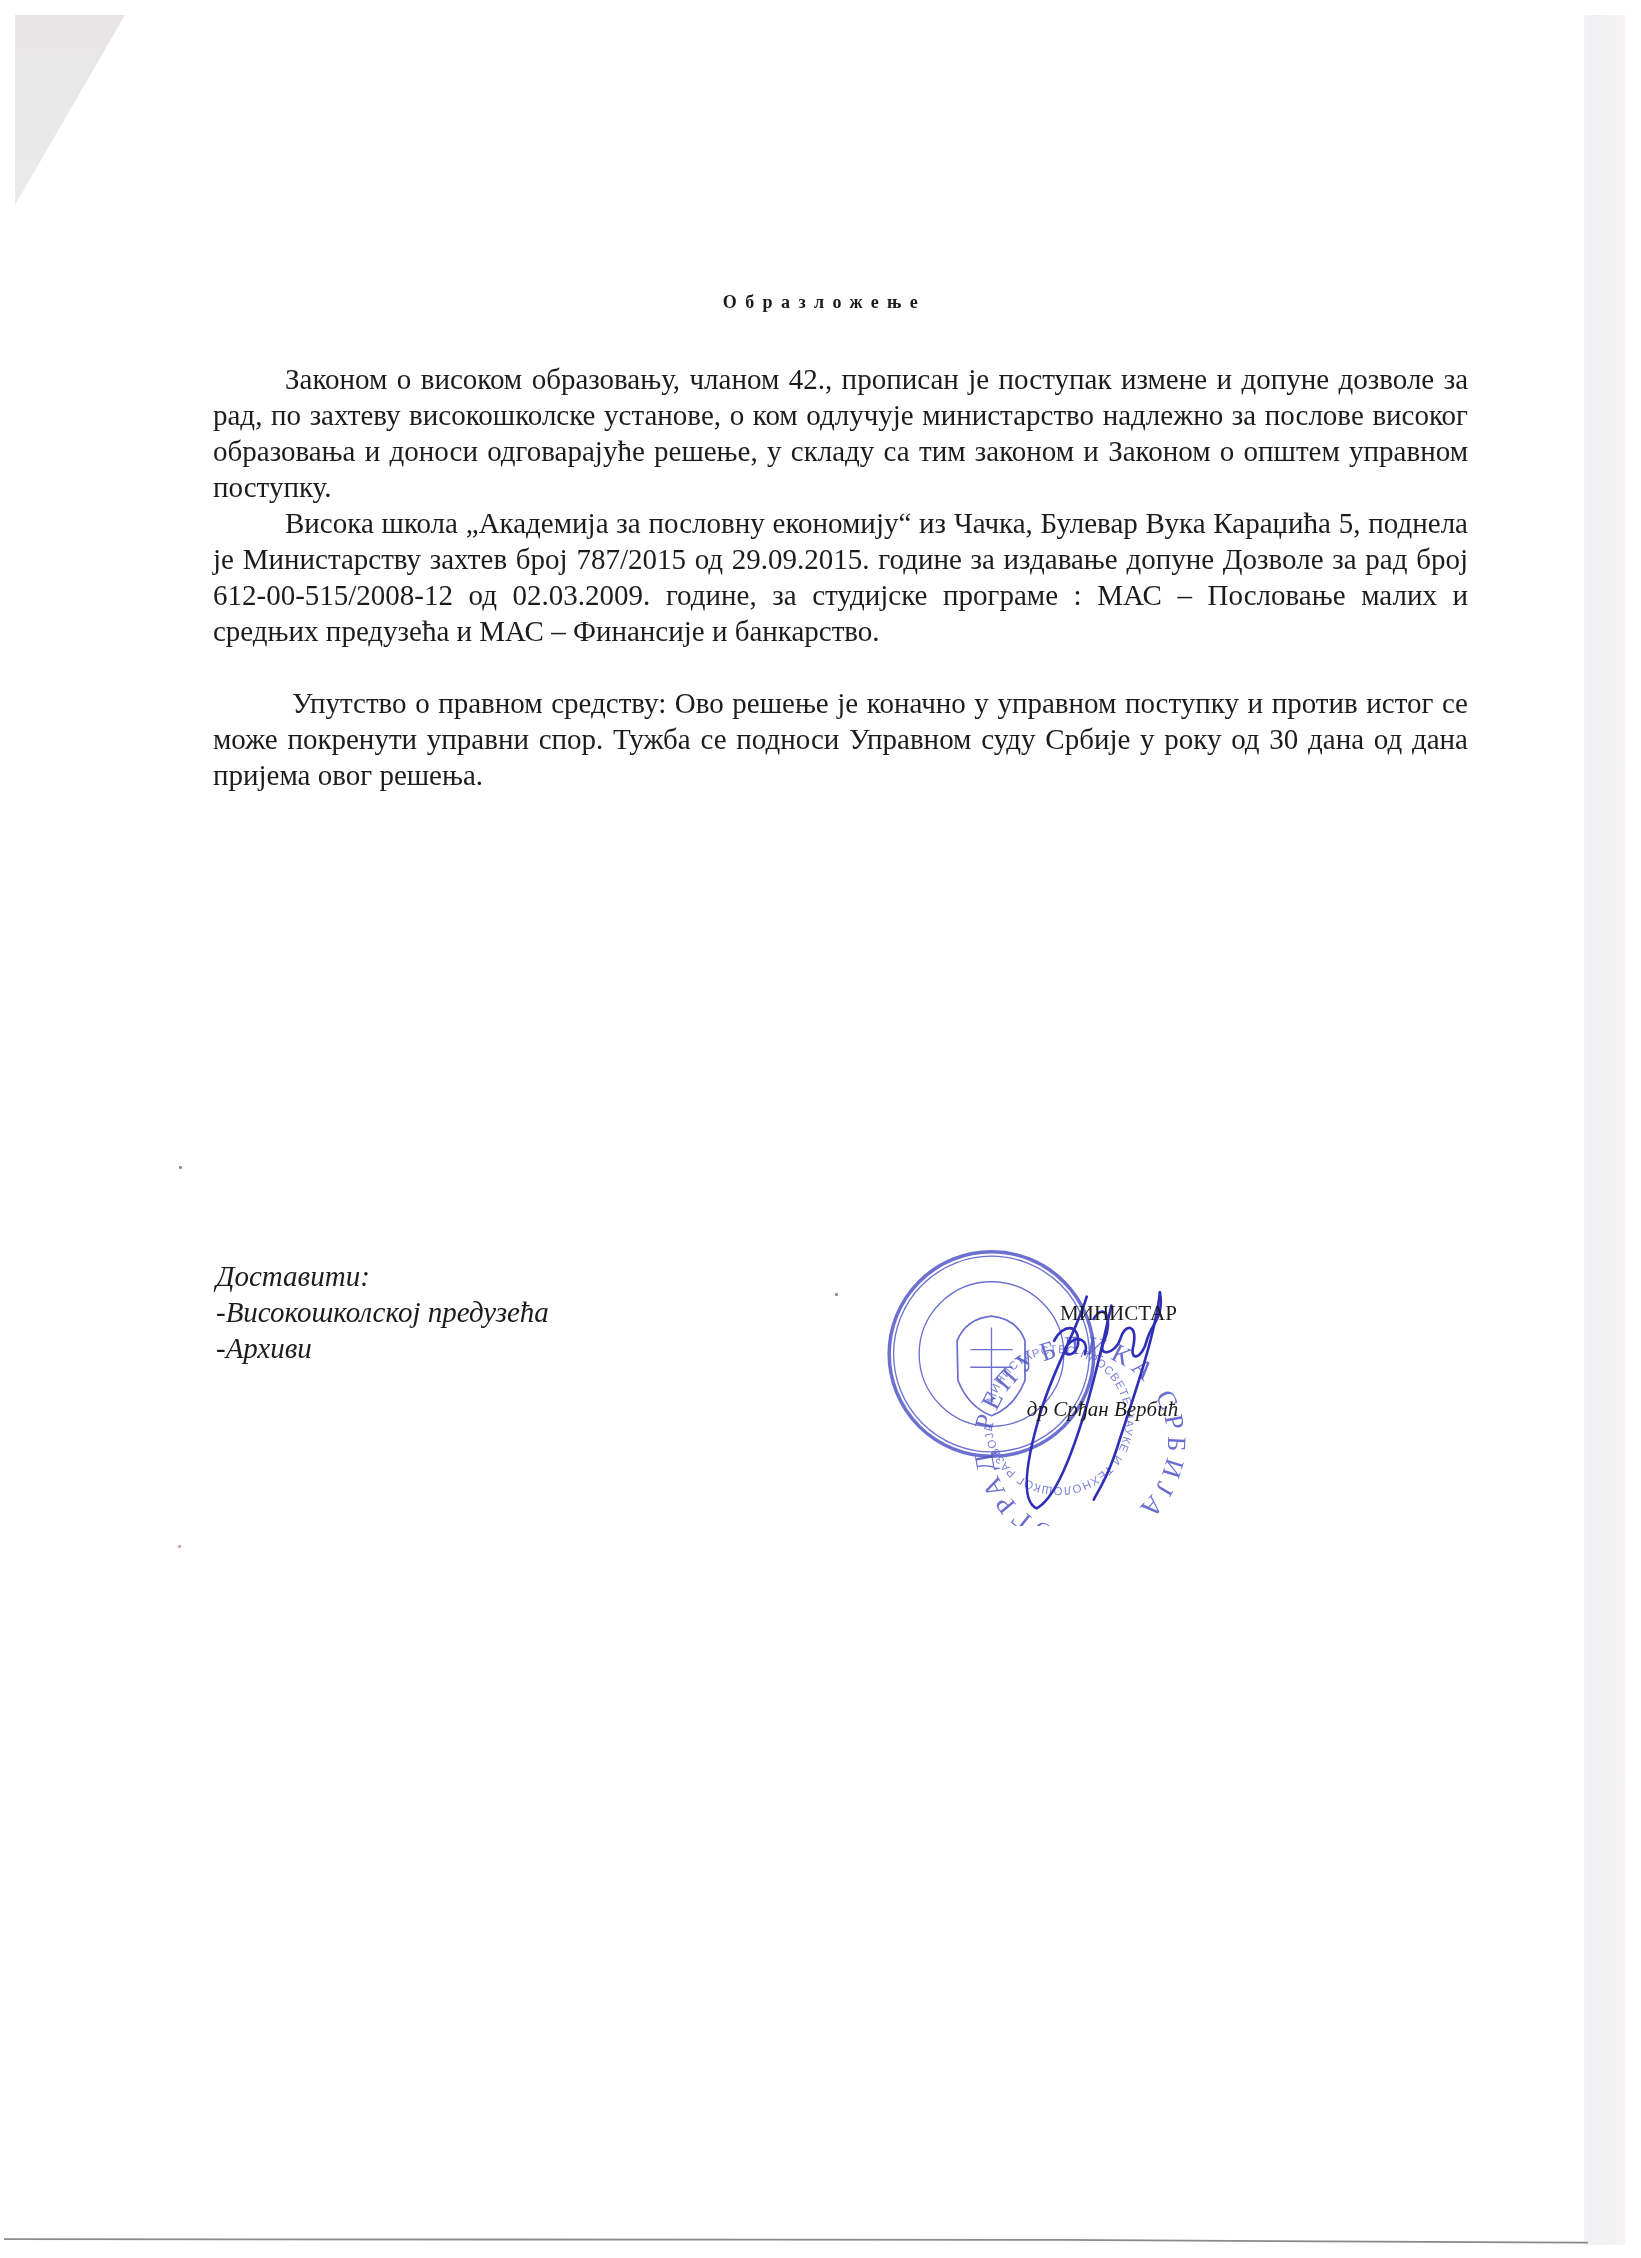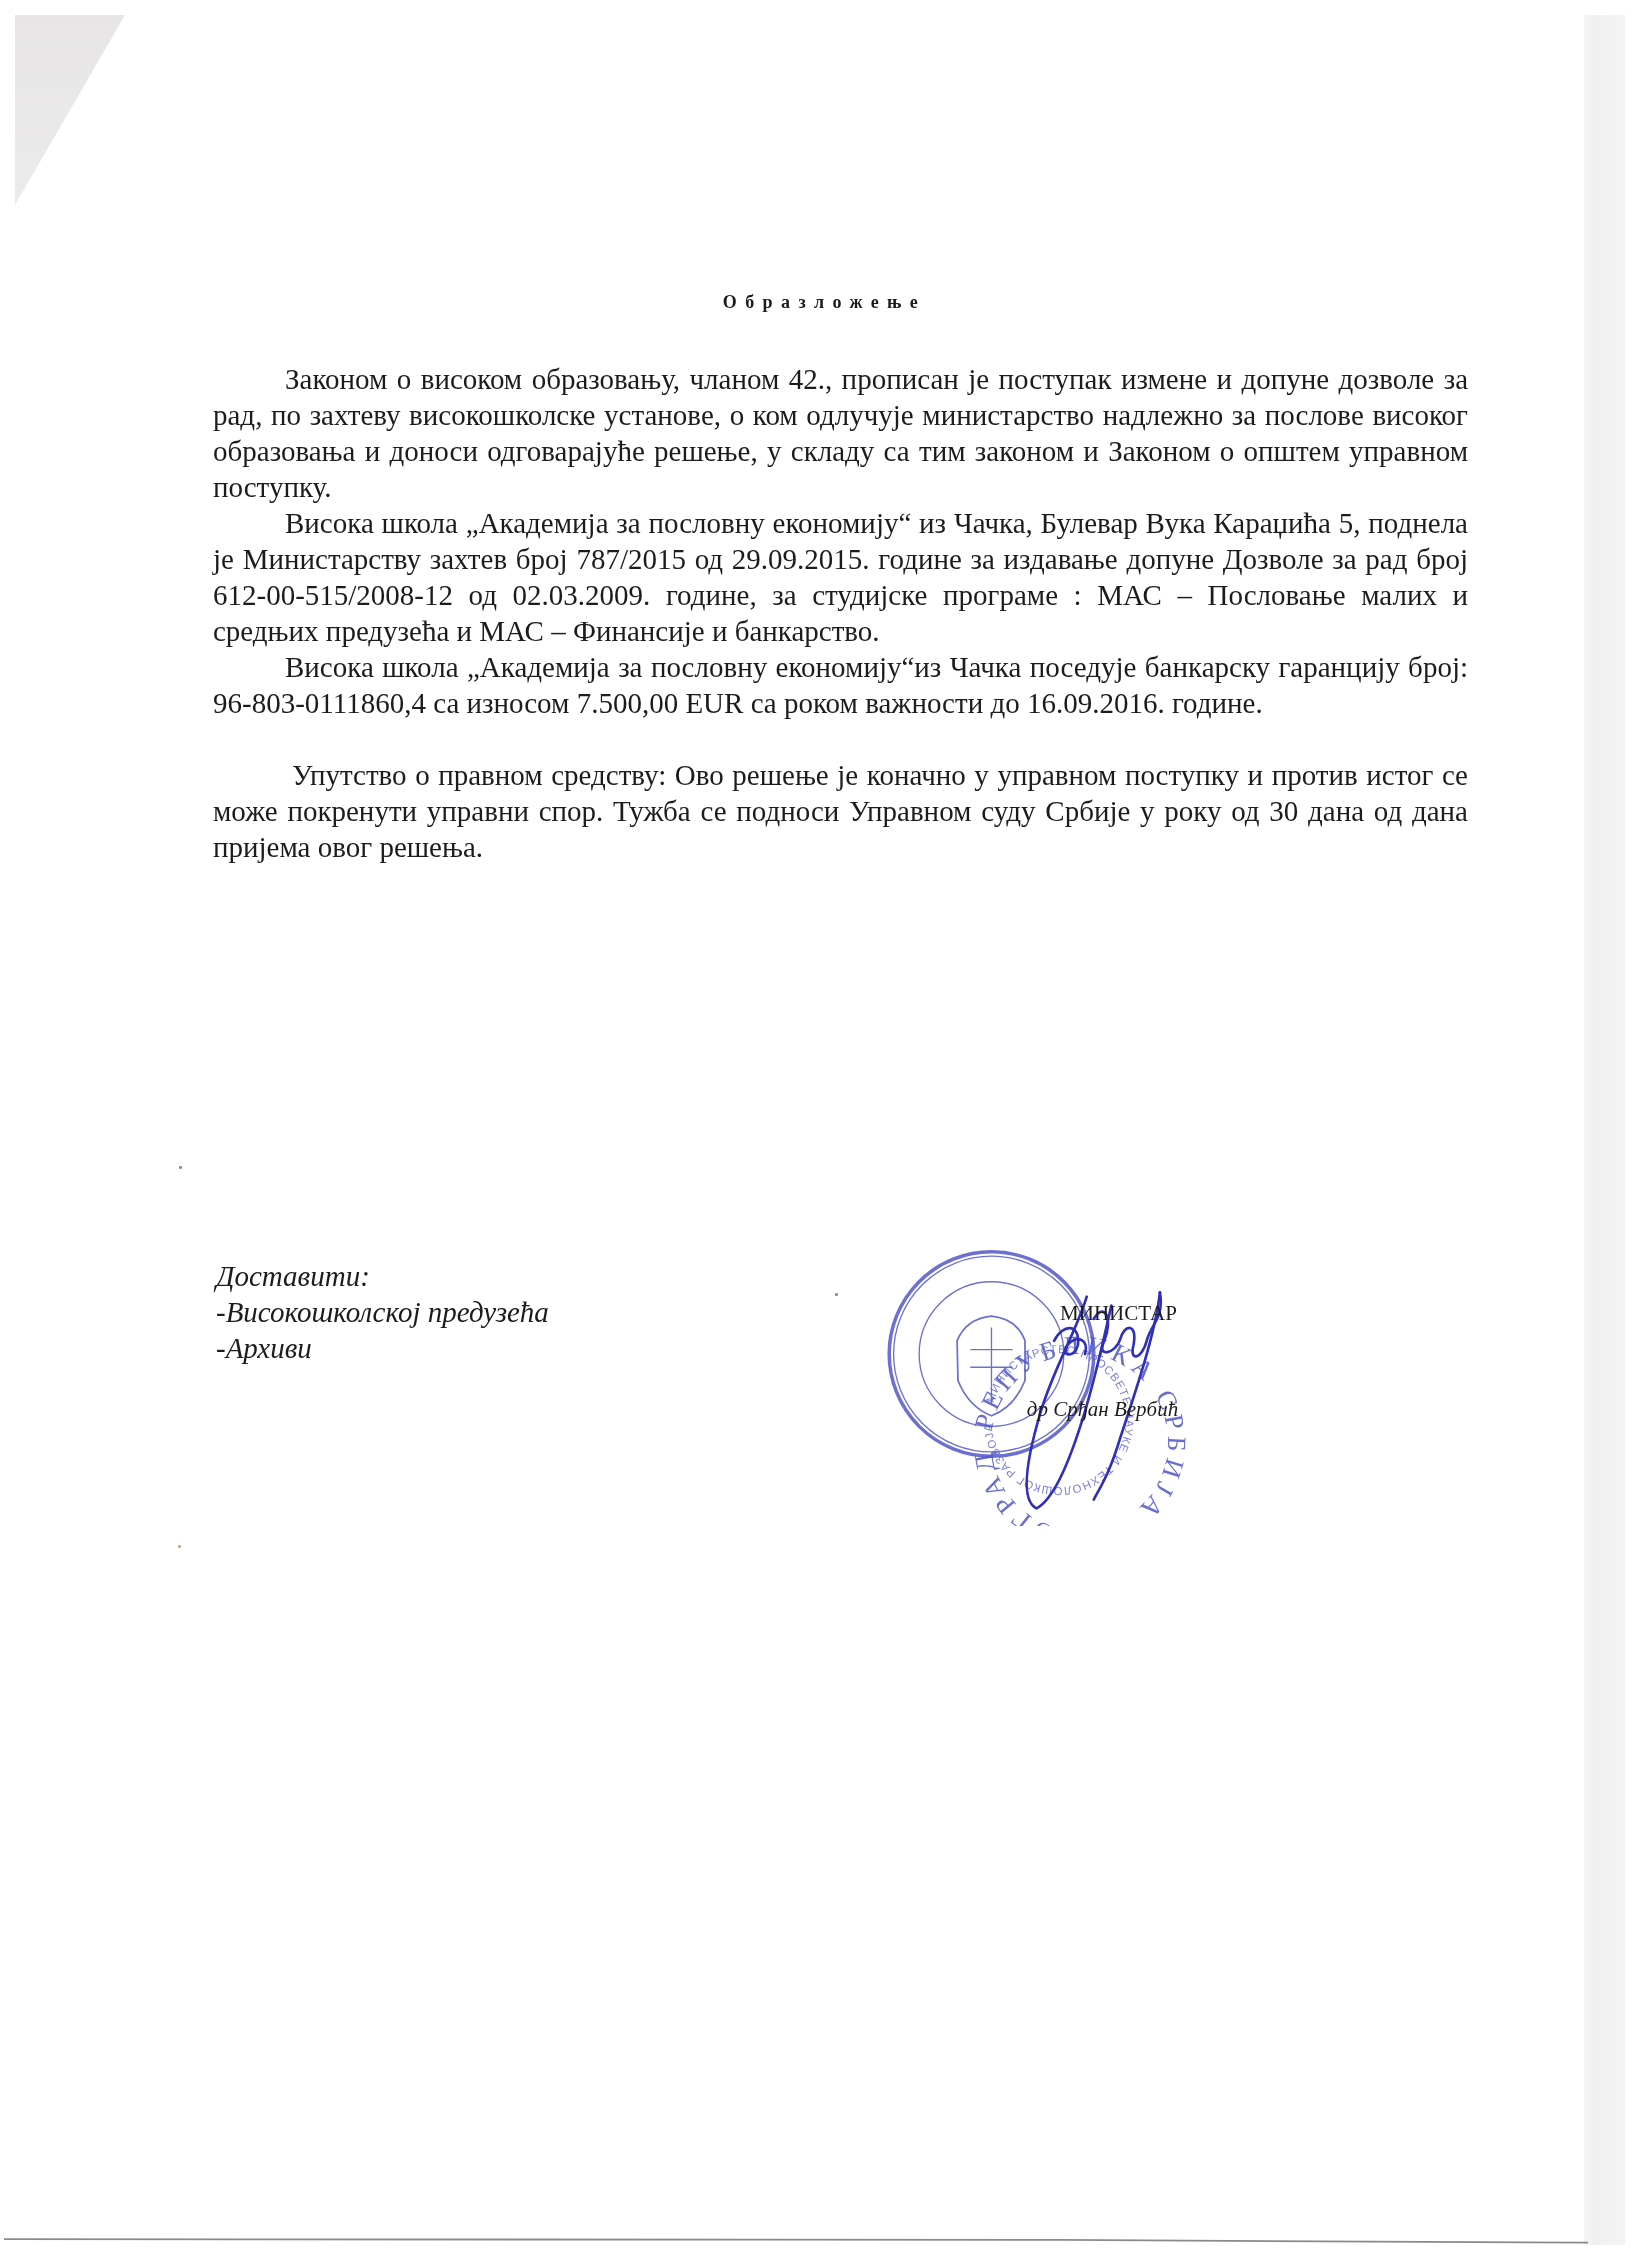--- a/index.html
+++ b/index.html
@@ -58,21 +58,20 @@
 <div class="page-right-strip"></div>
 <svg class="page-bottom-edge" viewBox="0 0 1795 14" preserveAspectRatio="none">
   <path d="M0 8 L1200 9 L1795 12" stroke="#8a8a8a" stroke-width="2" fill="none"></path>
 </svg>
 
 <div class="title">Образложење</div>
 
 <div class="body-text" style="top:361px;">
   <p>Законом о високом образовању, чланом 42., прописан је поступак измене и допуне дозволе за рад, по захтеву високошколске установе, о ком одлучује министарство надлежно за послове високог образовања и доноси одговарајуће решење, у складу са тим законом и Законом о општем управном поступку.</p>
   <p>Висока школа „Академија за пословну економију“ из Чачка, Булевар Вука Караџића 5, поднела је Министарству захтев број 787/2015 од 29.09.2015. године за издавање допуне Дозволе за рад број 612-00-515/2008-12 од 02.03.2009. године, за студијске програме : МАС – Пословање малих и средњих предузећа и МАС – Финансије и банкарство.</p>
-  <p>Висока школа „Академија за пословну економију“из Чачка поседује банкарску гаранцију број: 96-803-0111860,4 са износом 7.500,00 EUR са роком важности до 16.09.2016. године.</p>
   <p class="gap-before indent-wide"><span class="legal-label">Упутство о правном средству:</span><span> Ово решење је коначно у управном поступку и против истог се може покренути управни спор. Тужба се подноси Управном суду Србије у року од 30 дана од дана пријема овог решења.</span></p>
 </div>
 
 <div class="delivery">
   <div>Доставити:</div>
   <div>-Високошколској предузећа</div>
   <div>-Архиви</div>
 </div>
 
 <svg class="stamp" viewBox="0 0 420 330">

